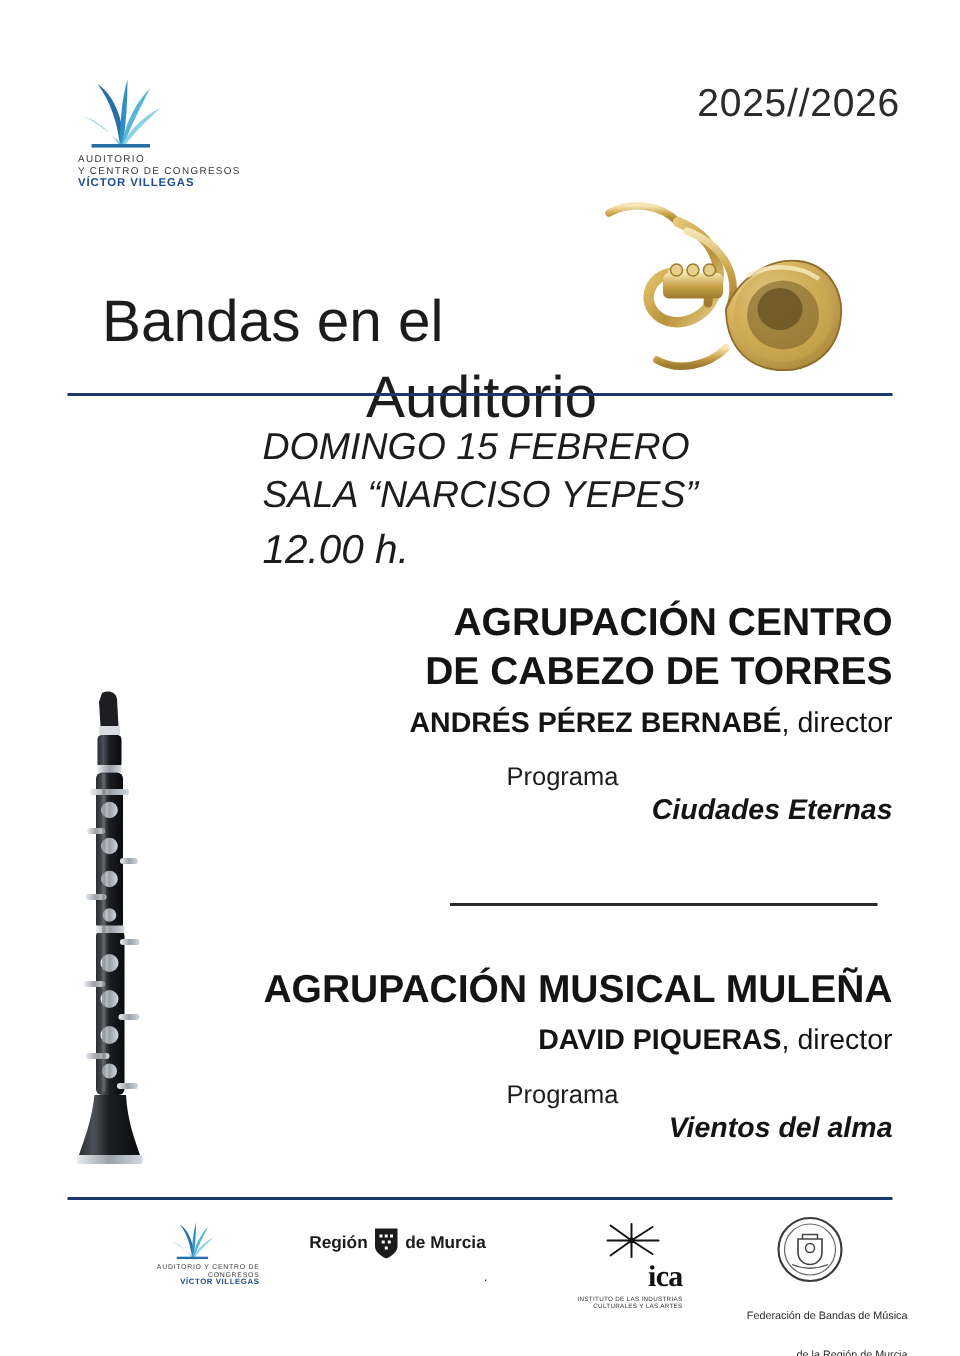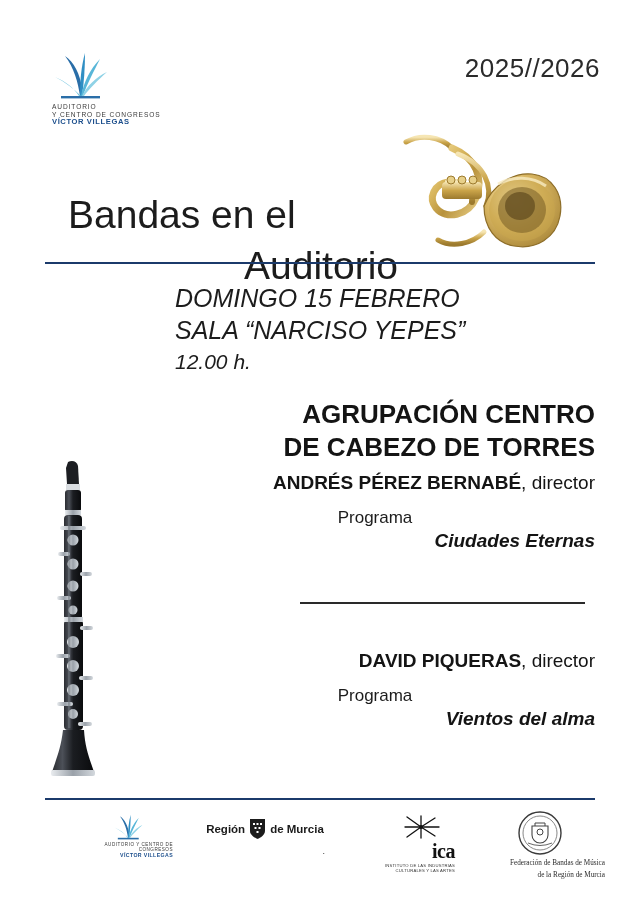--- a/index.html
+++ b/index.html
@@ -111,21 +111,21 @@
     font-size: 25px;
     line-height: 1.28;
     color: #1c1c1c;
   }
   .event-info .hall {
     font-size: 25px;
     line-height: 1.28;
     color: #1c1c1c;
   }
   .event-info .time {
-    font-size: 21px;
+    font-size: 27px;
     line-height: 1.5;
     color: #1c1c1c;
   }
 
   .group {
     position: absolute;
     right: 45px;
     width: 440px;
     text-align: right;
   }
@@ -193,21 +193,21 @@
   .f2 .row { display: flex; align-items: center; justify-content: center; gap: 4px; }
   .f2 .txt { font-size: 11.5px; font-weight: bold; color: #1b1b1b; }
   .f2 .shield { width: 17px; height: 22px; }
   .f2 .dot { font-size: 9px; color: #333; margin-top: 6px; }
 
   .f3 .ica { font-size: 20px; font-weight: bold; color: #111; letter-spacing: -0.5px; font-family: "Liberation Serif", serif; }
   .f3 .sub { font-size: 4.2px; color: #333; line-height: 1.3; letter-spacing: 0.2px; }
   .f3 .star { position: relative; height: 26px; }
 
   .f4 .seal { width: 46px; height: 46px; margin: 0 auto; }
-  .f4 .cap { font-size: 7.2px; color: #2a2a2a; line-height: 1.4; margin-top: 2px; font-family: Liberation Serif, serif; }
+  .f4 .cap { font-size: 7.2px; color: #2a2a2a; line-height: 1.4; margin-top: 16px; }
 </style>
 </head>
 <body>
 
 <div class="season-year">2025//2026</div>
 
 <div class="logo-top">
   <div class="logo-mark">
     <svg viewBox="0 0 56 52" width="56" height="52" aria-hidden="true">
       <g fill="#1f7fb5">
@@ -288,20 +288,21 @@
   <div class="director">
     <b>ANDRÉS PÉREZ BERNABÉ</b><span>, director</span>
   </div>
   <div class="prog-label">Programa</div>
   <div class="prog-title">Ciudades Eternas</div>
 </div>
 
 <div class="rule-mid"></div>
 
 <div class="group group-2">
+  <div class="gname">AGRUPACIÓN MUSICAL MULEÑA</div>
   <div class="director">
     <b>DAVID PIQUERAS</b><span>, director</span>
   </div>
   <div class="prog-label">Programa</div>
   <div class="prog-title">Vientos del alma</div>
 </div>
 
 <div class="clarinet">
   <svg viewBox="0 0 62 330" width="62" height="330" aria-hidden="true">
     <defs>

